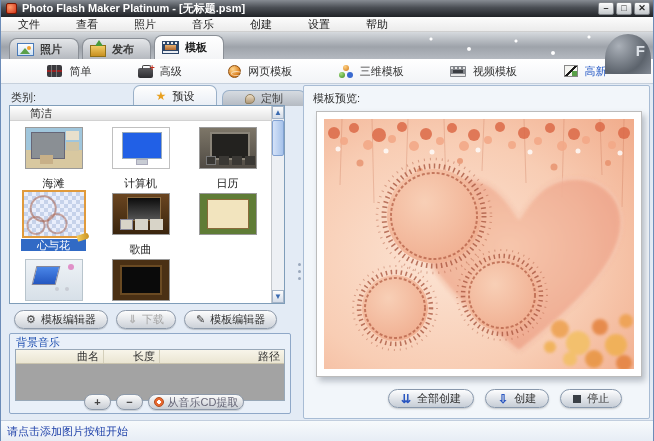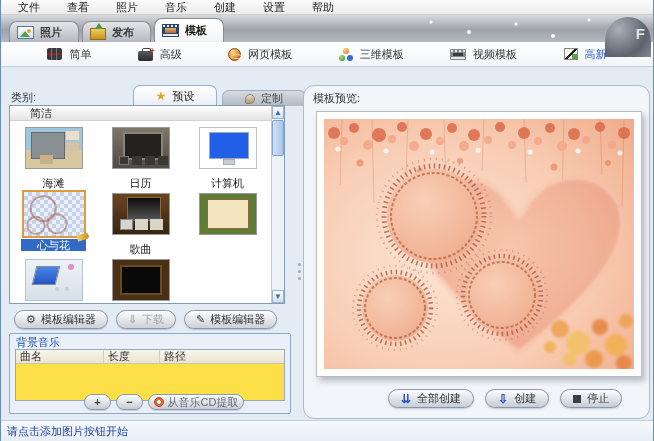--- a/index.html
+++ b/index.html
@@ -7,21 +7,21 @@
   .window{position:relative;width:654px;height:441px;background:#e3ebf5;overflow:hidden;
           font-family:"Liberation Sans",sans-serif;border-left:1px solid #6c8cb8;border-right:1px solid #6c8cb8;}
   
   .titlebar{height:17px;background:linear-gradient(180deg,#878c93,#4a4e54 45%,#202327);display:flex;align-items:center;padding:0 3px;}
   .app-icon{width:11px;height:11px;border-radius:2px;border:1px solid #7a1600;background:radial-gradient(circle at 35% 35%,#ff9a6a,#d23318);margin:0 5px 0 2px;flex:none;}
   .title-text{flex:1;color:#fff;font-size:11px;font-weight:bold;white-space:nowrap;overflow:hidden;}
   .wbtns{display:flex;gap:2px;}
   .wbtn{width:16px;height:13px;border:1px solid #83878c;border-radius:2px;background:linear-gradient(#fdfdfd,#c4c8cc);
         font-size:9px;line-height:11px;text-align:center;color:#2a2a2a;font-weight:bold;}
   
-  .menubar{height:15px;background:linear-gradient(#fcfcfc,#ebebeb);border-bottom:1px solid #cfcfcf;display:flex;align-items:center;gap:27px;padding-left:17px;font-size:11px;color:#222;}
+  .menubar{height:15px;background:linear-gradient(#fcfcfc,#ebebeb);border-bottom:1px solid #cfcfcf;display:flex;align-items:center;gap:36px;padding-left:17px;font-size:11px;color:#222;}
   .menu-item{cursor:default;}
   
   .band{height:27px;position:relative;
     background-image:
       radial-gradient(circle 2px at 430px 7px,#fff 0 1px,transparent 2px),
       radial-gradient(circle 2px at 468px 17px,#fff 0 1.4px,transparent 2.4px),
       radial-gradient(circle 2px at 515px 9px,#fff 0 1px,transparent 2px),
       radial-gradient(circle 2px at 552px 21px,#fff 0 1.4px,transparent 2.4px),
       radial-gradient(circle 2px at 588px 5px,#fff 0 1px,transparent 2px),
       linear-gradient(180deg,#d6dade,#9ea3aa 55%,#b4b9c0);}
@@ -116,50 +116,59 @@
   .sb-thumb{position:absolute;left:0;right:0;top:14px;height:36px;background:linear-gradient(90deg,#d4e2f8,#a6c2ea);border:1px solid #82a2d2;border-radius:2px;}
   
   .btn-row{position:absolute;left:13px;top:226px;display:flex;gap:8px;}
   .sbtn{height:19px;border:1px solid #8e9aaa;border-radius:10px;background:linear-gradient(#fdfdfd,#ccd1d8);display:flex;align-items:center;gap:5px;padding:0 11px;font-size:11px;color:#333;box-shadow:0 1px 1px rgba(0,0,0,.18);}
   .sbtn .g{font-size:11px;color:#444;line-height:11px;}
   .sbtn.disabled{color:#a6a6a6;}
   .sbtn.disabled .g{color:#b4b4b4;}
   
   .music-box{position:absolute;left:8px;top:249px;width:282px;height:81px;border:1px solid #8fa8c8;background:#e9f0f9;border-radius:2px;}
   .music-title{position:absolute;left:6px;top:1px;font-size:11px;color:#2050b0;}
-  .music-table{position:absolute;left:5px;right:5px;top:15px;height:52px;background:#fde047;border:1px solid #98a8b8;}
+  .music-table{position:absolute;left:5px;right:5px;top:15px;height:52px;background:#a3a3a3;border:1px solid #98a8b8;text-align:right;}
   .mt-head{display:flex;height:14px;background:linear-gradient(#f8f5ea,#eae5d2);border-bottom:1px solid #cac4ae;font-size:11px;color:#333;}
   .mt-col{padding:0 4px;line-height:13px;border-right:1px solid #d4cfba;}
   .mt-col.c1{width:88px;} .mt-col.c2{width:56px;} .mt-col.c3{flex:1;border-right:none;}
   .music-btns{position:absolute;left:74px;bottom:3px;display:flex;gap:5px;align-items:center;}
   .mbtn{height:16px;border:1px solid #8e9aaa;border-radius:8px;background:linear-gradient(#fbfbfb,#c8cdd4);display:flex;align-items:center;justify-content:center;gap:4px;font-size:11px;font-weight:bold;color:#444;box-shadow:0 1px 1px rgba(0,0,0,.15);}
   .mbtn.pm{width:27px;}
   .mbtn.cd{width:96px;font-weight:normal;color:#667;text-align:right;}
   .ic-cd{width:10px;height:10px;border-radius:50%;background:radial-gradient(circle,#fff 0 2px,#e86830 2px 4px,#f8c0a0 4px);border:1px solid #b04818;flex:none;}
   .ic-gear,.ic-pencil{color:#444;}
   .ic-dl{color:#b4b4b4;font-weight:bold;}
   
-  .right-panel{position:absolute;left:302px;top:1px;width:347px;height:334px;background:#f2f6fa;border:1px solid #a8bcd4;border-radius:11px;}
+  .right-panel{position:absolute;left:302px;top:1px;width:347px;height:334px;background:#f2f6fa;border:1px solid #a8bcd4;border-radius:2px;}
   .preview-label{position:absolute;left:9px;top:5px;font-size:11px;color:#333;}
   .preview-card{position:absolute;left:12px;top:25px;width:326px;height:266px;background:#fff;border:1px solid #bcbcbc;box-shadow:3px 4px 6px rgba(90,100,115,.4);padding:7px;}
   .preview-card svg{display:block;width:100%;height:100%;}
   .create-row{position:absolute;left:84px;top:303px;display:flex;gap:11px;}
   .cbtn{height:19px;border:1px solid #8898ac;border-radius:10px;background:linear-gradient(#fdfdfe,#c6cdd6);display:flex;align-items:center;gap:6px;padding:0 12px;font-size:11px;color:#333;box-shadow:0 1px 2px rgba(0,0,0,.2);}
   .arr{color:#2a56c0;font-weight:bold;font-size:12px;line-height:12px;}
   .stop-ic{width:8px;height:8px;background:#3a3f46;}
   .splitter{position:absolute;left:296px;top:175px;width:5px;height:24px;display:flex;flex-direction:column;gap:4px;align-items:center;justify-content:center;}
   .splitter i{width:3px;height:3px;border-radius:50%;background:#9aa8bc;}
   
   .statusbar{position:absolute;left:0;right:0;bottom:0;height:21px;background:linear-gradient(#f7fafc,#e7edf5);border-top:1px solid #c2cede;display:flex;align-items:center;padding-left:6px;font-size:11px;color:#1c3fa8;}
 </style>
 </head>
 <body>
 
 <div class="window">
 
+  <div class="titlebar">
+    <div class="app-icon"></div>
+    <div class="title-text">Photo Flash Maker Platinum - [无标题.psm]</div>
+    <div class="wbtns">
+      <div class="wbtn">–</div>
+      <div class="wbtn">□</div>
+      <div class="wbtn">✕</div>
+    </div>
+  </div>
 
   <div class="menubar">
     <span class="menu-item">文件</span>
     <span class="menu-item">查看</span>
     <span class="menu-item">照片</span>
     <span class="menu-item">音乐</span>
     <span class="menu-item">创建</span>
     <span class="menu-item">设置</span>
     <span class="menu-item">帮助</span>
   </div>
@@ -226,26 +235,26 @@
     </div>
 
     <div class="tpl-list">
       <div class="group-header">简洁</div>
       <div class="grid">
         <div class="cell">
           <div class="thumb t-beach"></div>
           <div class="lbl">海滩</div>
         </div>
         <div class="cell">
+          <div class="thumb t-computer"></div>
+          <div class="lbl">计算机</div>
+        </div>
+        <div class="cell">
           <div class="thumb t-calendar"></div>
           <div class="lbl">日历</div>
-        </div>
-        <div class="cell">
-          <div class="thumb t-computer"></div>
-          <div class="lbl">计算机</div>
         </div>
         <div class="cell selected">
           <div class="thumb t-heart"></div>
           <div class="lbl">心与花</div>
           <div class="brush"></div>
         </div>
         <div class="cell">
           <div class="thumb t-song"></div>
           <div class="lbl">歌曲</div>
         </div>

